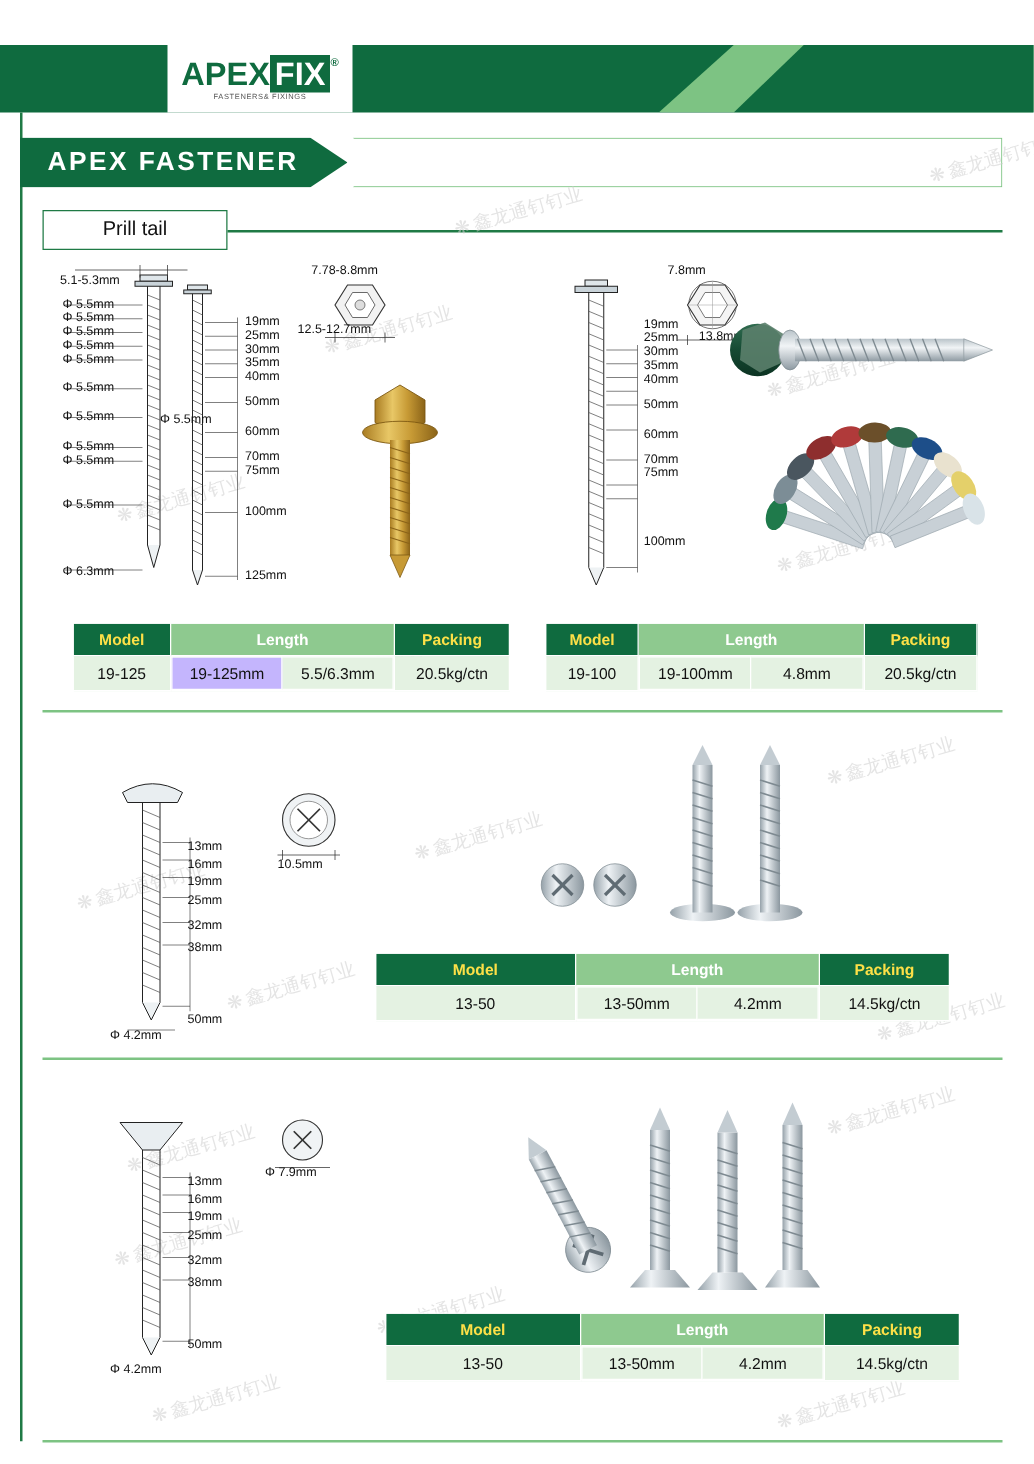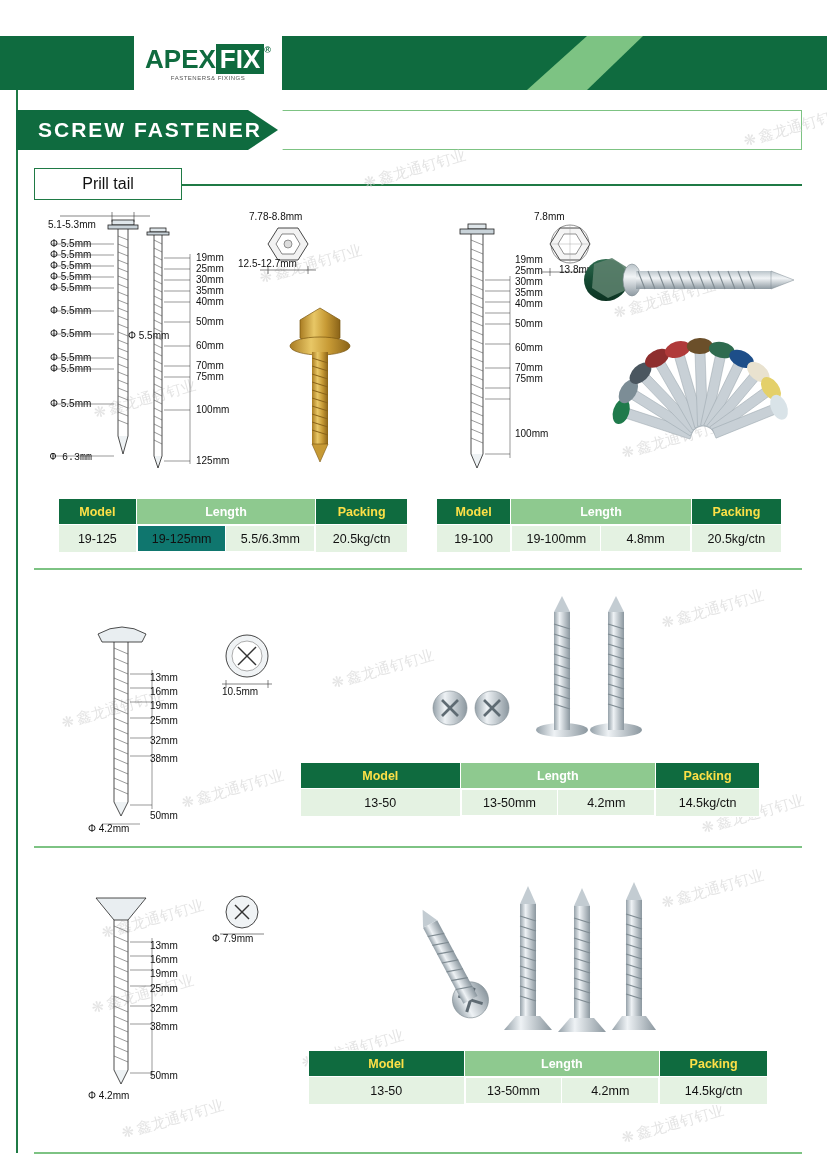--- a/index.html
+++ b/index.html
@@ -138,21 +138,21 @@
   <div class="header-accent2"></div>
   <div class="logo-box">
     <div class="logo-main"><span class="logo-apex">APEX</span><span class="logo-fix">FIX</span><span class="logo-reg">®</span></div>
     <div class="logo-sub">FASTENERS&amp; FIXINGS</div>
   </div>
 </div>
 
 <div class="page-frame"></div>
 
 <div class="title-banner">
-    <span>SCREW  FASTENER</span>
+    <span>APEX  FASTENER</span>
   </div>
 <div class="title-outline"></div>
 
 <div class="subtitle-box">
     <span>Prill tail</span>
   </div>
 <div class="subtitle-line"></div>
 
 <div class="divider" style="top:568px;"></div>
 <div class="divider" style="top:846px;"></div>
@@ -291,21 +291,21 @@
 <div class="dim-label" style="top:238px; left:50px;">Φ 5.5mm</div>
 <div class="dim-label" style="top:249px; left:50px;">Φ 5.5mm</div>
 <div class="dim-label" style="top:260px; left:50px;">Φ 5.5mm</div>
 <div class="dim-label" style="top:271px; left:50px;">Φ 5.5mm</div>
 <div class="dim-label" style="top:282px; left:50px;">Φ 5.5mm</div>
 <div class="dim-label" style="top:305px; left:50px;">Φ 5.5mm</div>
 <div class="dim-label" style="top:328px; left:50px;">Φ 5.5mm</div>
 <div class="dim-label" style="top:352px; left:50px;">Φ 5.5mm</div>
 <div class="dim-label" style="top:363px; left:50px;">Φ 5.5mm</div>
 <div class="dim-label" style="top:398px; left:50px;">Φ 5.5mm</div>
-<div class="dim-label" style="top:452px; left:50px;font-family:Liberation Mono, monospace;">Φ 6.3mm</div>
+<div class="dim-label" style="top:452px; left:50px;">Φ 6.3mm</div>
 <div class="dim-label" style="top:330px; left:128px;">Φ 5.5mm</div>
 
 <div class="dim-label" style="top:252px; left:196px;">19mm</div>
 <div class="dim-label" style="top:263px; left:196px;">25mm</div>
 <div class="dim-label" style="top:274px; left:196px;">30mm</div>
 <div class="dim-label" style="top:285px; left:196px;">35mm</div>
 <div class="dim-label" style="top:296px; left:196px;">40mm</div>
 <div class="dim-label" style="top:316px; left:196px;">50mm</div>
 <div class="dim-label" style="top:340px; left:196px;">60mm</div>
 <div class="dim-label" style="top:360px; left:196px;">70mm</div>
@@ -524,21 +524,21 @@
     <td style="width:78px">Model</td>
     <td class="light" style="width:180px">Length</td>
     <td style="width:92px">Packing</td>
   </tr>
   <tr class="body">
     <td>19-125</td>
     <td style="padding:0">
           <table style="width:100%;border-collapse:collapse">
             <tbody>
               <tr>
-      <td style="width:50%;border:1px solid #fff;font-size:12.5px;height:26px;background:#0f766e">19-125mm</td>
+      <td style="width:50%;border:1px solid #fff;font-size:12.5px;height:26px;background:#c4b5fd">19-125mm</td>
       <td style="width:50%;border:1px solid #fff;font-size:12.5px;height:26px;background:#e4f2e2">5.5/6.3mm</td>
     </tr>
             </tbody>
           </table>
         </td>
     <td>20.5kg/ctn</td>
   </tr>
 </tbody>
   </table>
 

